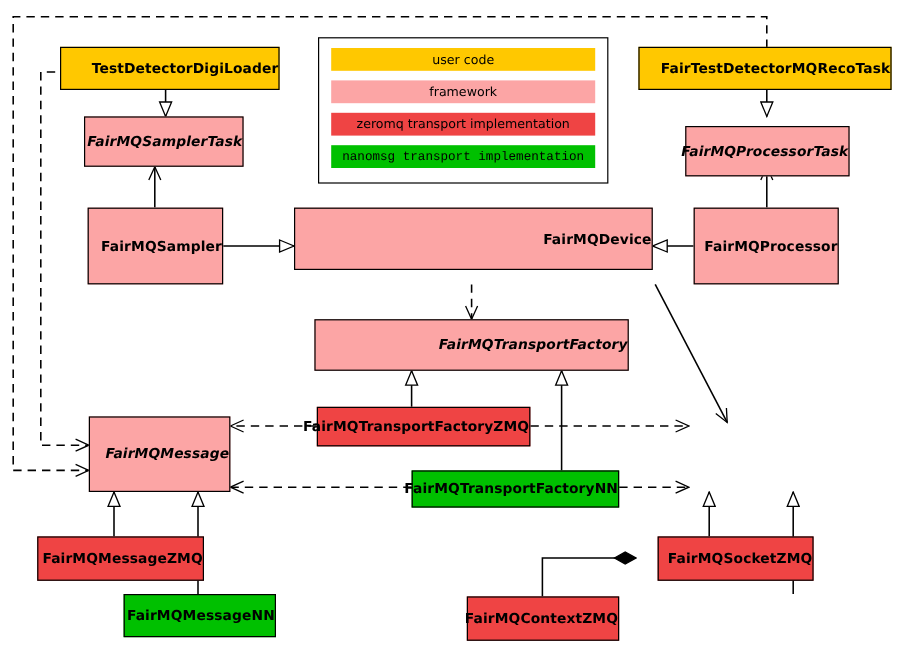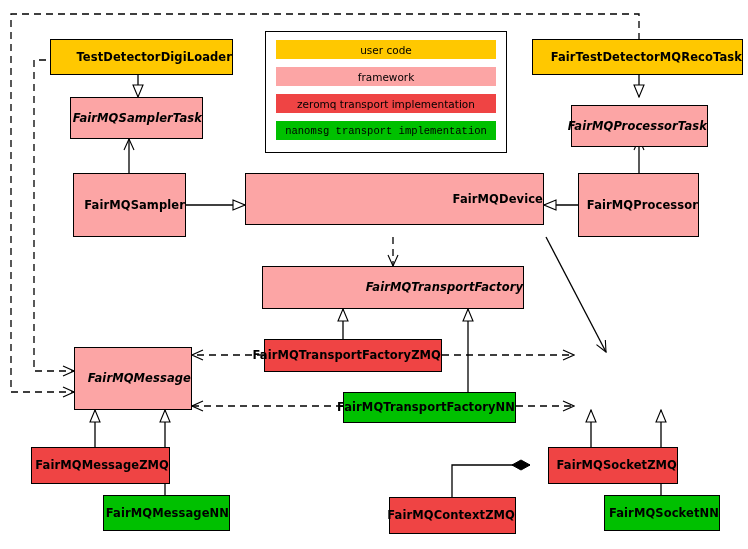--- a/index.html
+++ b/index.html
@@ -162,23 +162,20 @@
 
   <div class="node c-nn" style="left:103px;top:495px;width:127px;height:36px;">
     <span>FairMQMessageNN</span>
   </div>
 
 
   <div class="node c-zmq" style="left:548px;top:447px;width:130px;height:37px;">
     <span>FairMQSocketZMQ</span>
   </div>
 
-  <div class="node c-nn" style="left:604px;top:495px;width:116px;height:36px;">
-    <span>FairMQSocketNN</span>
-  </div>
 
   <div class="node c-zmq" style="left:389px;top:497px;width:127px;height:37px;">
     <span>FairMQContextZMQ</span>
   </div>
 
   <div id="legend">
     <div class="legend-row c-user">
       <span>user code</span>
     </div>
     <div class="legend-row c-fw">

